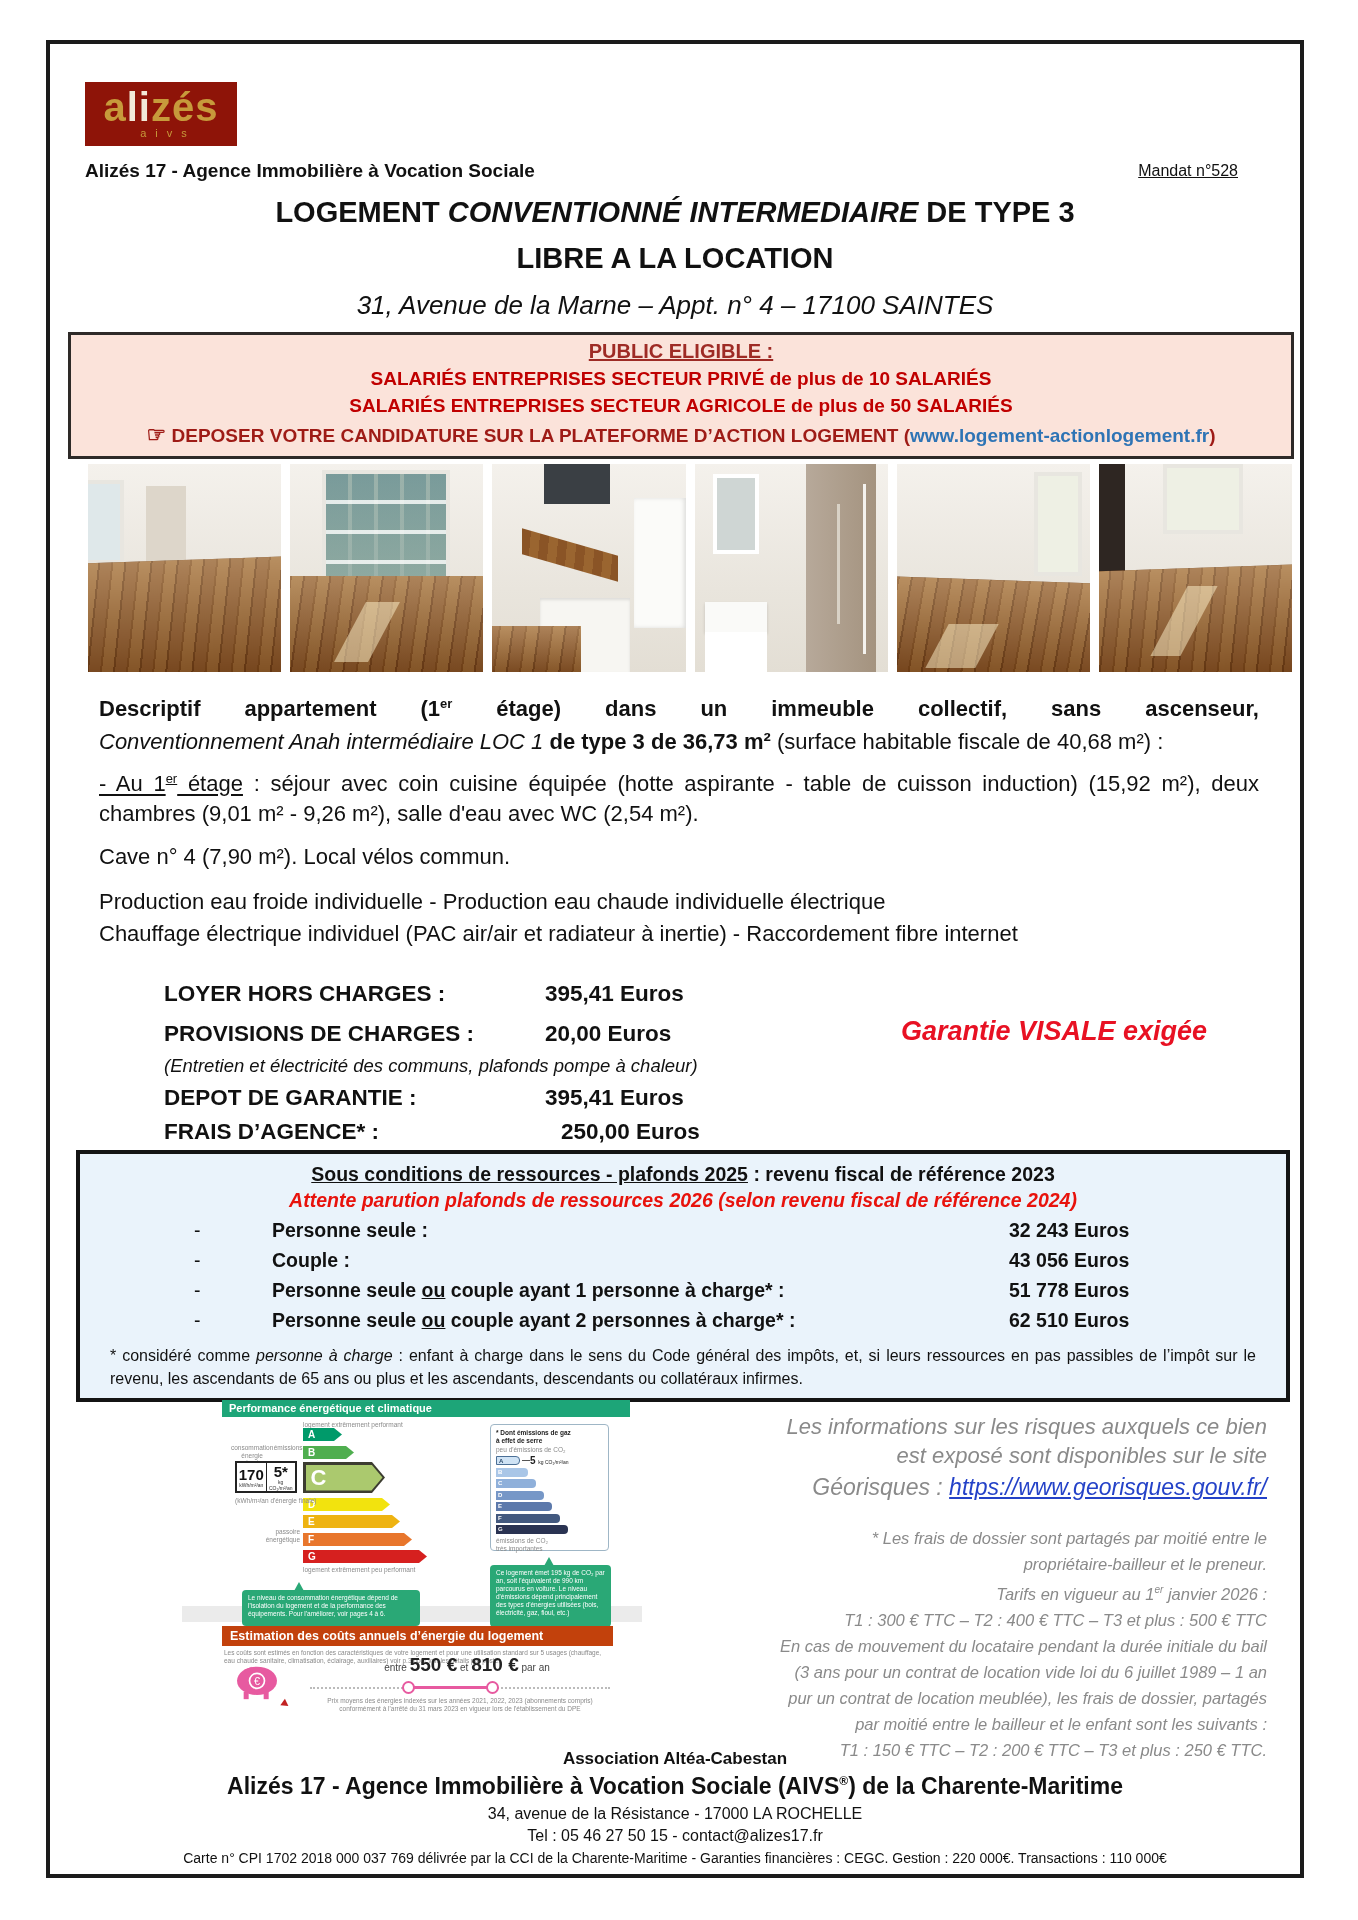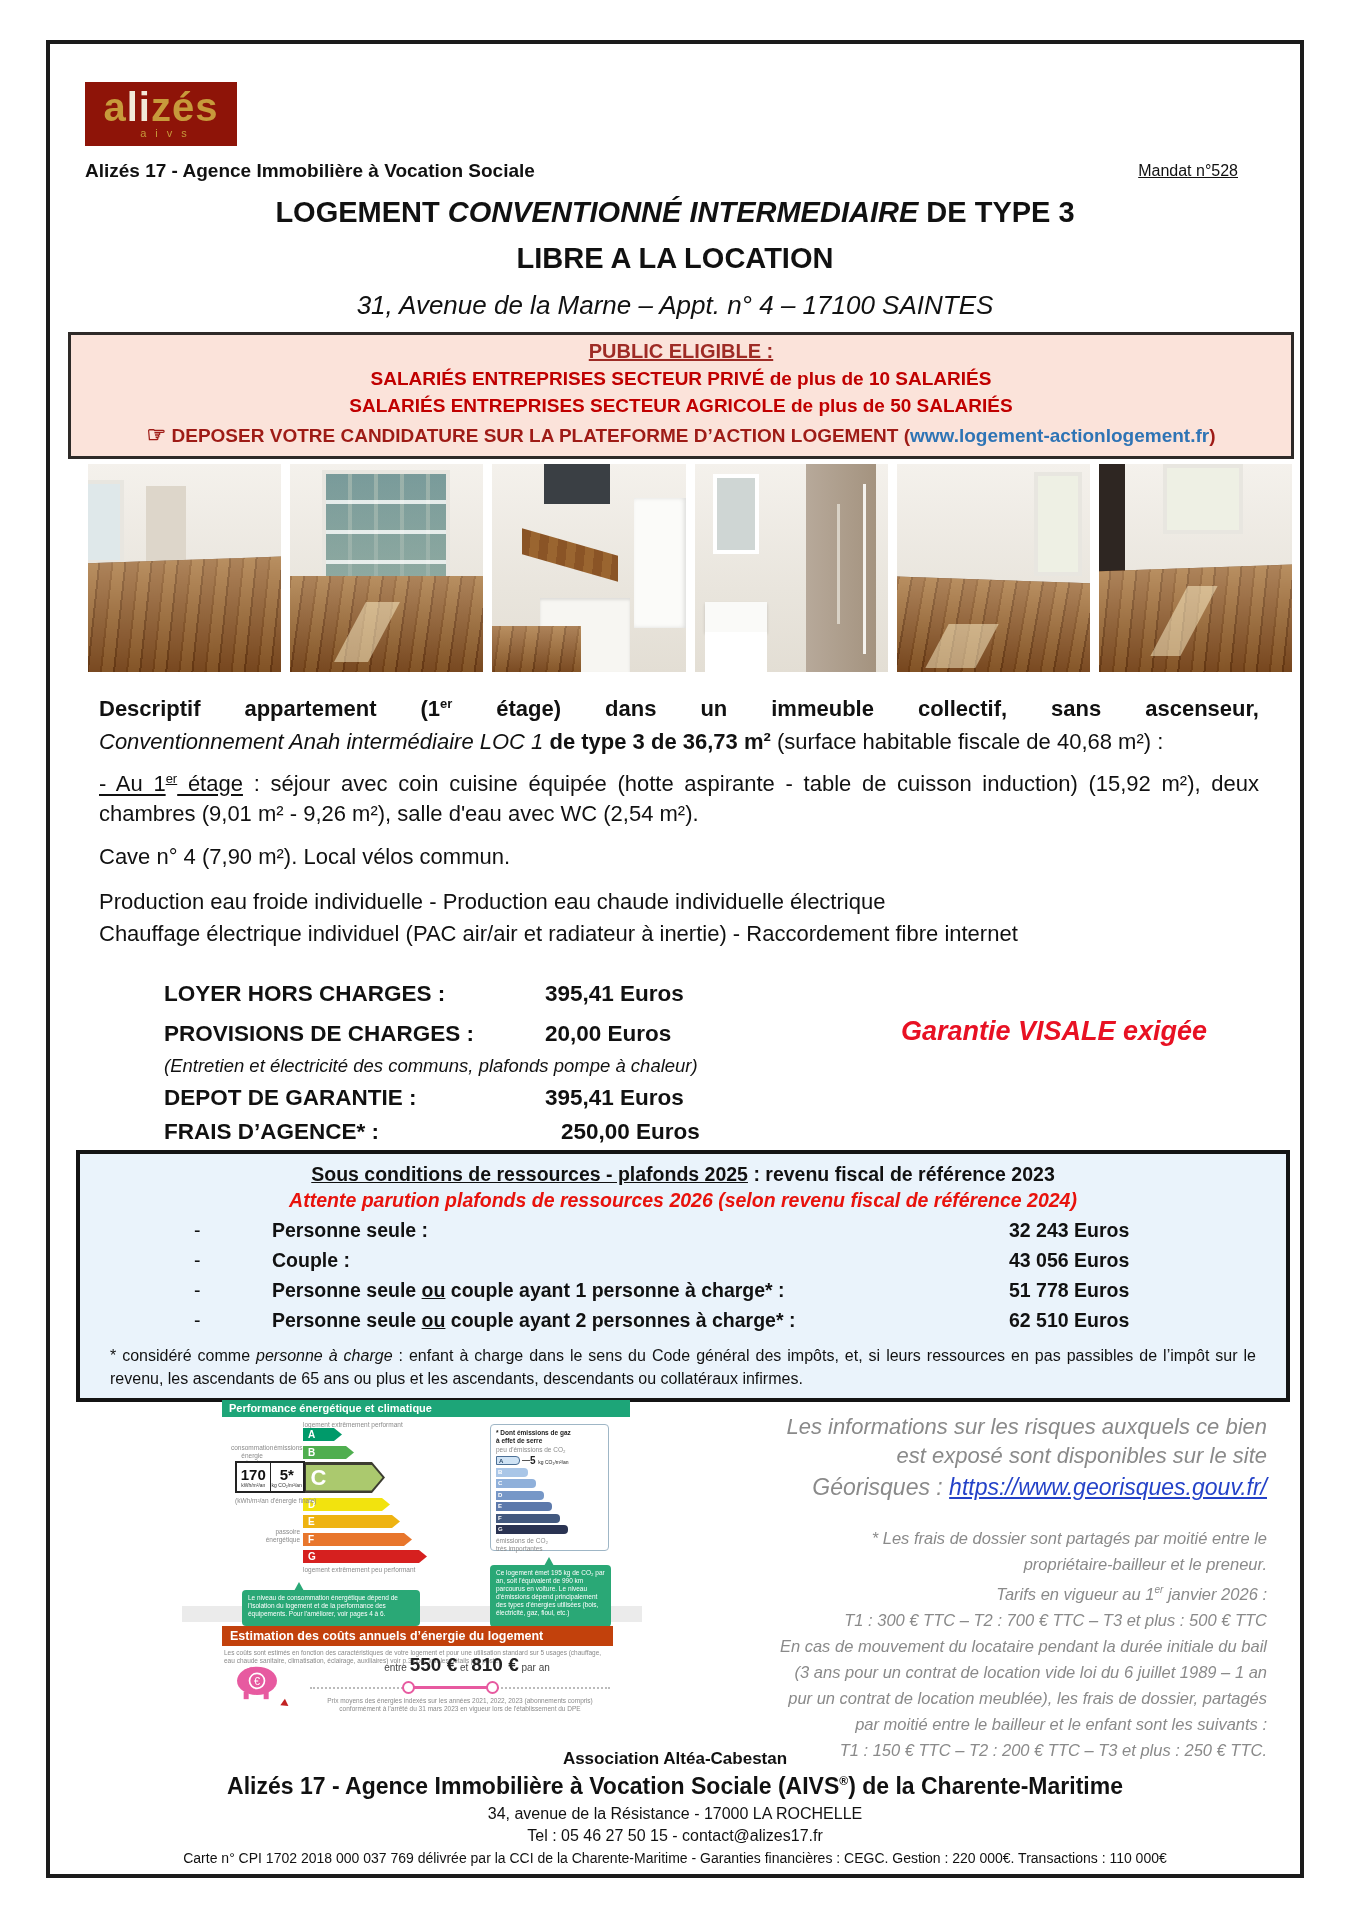--- a/index.html
+++ b/index.html
@@ -96,21 +96,21 @@
   .ar-d { top:98px;  width:87px;  height:13px; line-height:13px; background:#f2e30e; }
   .ar-e { top:115px; width:97px;  height:13px; line-height:13px; background:#eeb311; }
   .ar-f { top:133px; width:109px; height:13px; line-height:13px; background:#e8762c; }
   .ar-g { top:150px; width:124px; height:13px; line-height:13px; background:#d6201f; }
   .c-outer { position:absolute; left:81px; top:62px; width:82px; height:31px; background:#3c3c30;
              clip-path:polygon(0 0, calc(100% - 13px) 0, 100% 50%, calc(100% - 13px) 100%, 0 100%); }
   .c-inner { position:absolute; inset:2.5px; background:#abc96e;
              clip-path:polygon(0 0, calc(100% - 11px) 0, 100% 50%, calc(100% - 11px) 100%, 0 100%);
              color:#fff; font-weight:bold; font-size:22px; line-height:26px; padding-left:5px; box-sizing:border-box; }
   .ind-labels { position:absolute; left:9px; top:44px; width:72px; display:flex; text-align:center; }
-  .ind-box { position:absolute; left:13px; top:61px; width:70px; height:32px; background:#fff;
+  .ind-box { position:absolute; left:13px; top:61px; width:62px; height:32px; background:#fff;
              border:2px solid #222; box-sizing:border-box; display:flex; }
   .ind-cell { flex:1; text-align:center; display:flex; flex-direction:column; justify-content:center; }
   .ind-cell + .ind-cell { border-left:1.5px solid #222; }
   .ind-val { font-size:15px; font-weight:bold; line-height:15px; }
   .ind-unit { font-size:5px; color:#333; }
   .ind-sub { position:absolute; left:13px; top:97px; }
   .passoire { position:absolute; left:30px; top:128px; width:48px; text-align:right; }
   
   .ges { position:absolute; left:268px; top:24px; width:119px; height:127px; background:#fff;
          border:1px solid #9fb6c6; border-radius:4px; box-sizing:border-box; padding:4px 5px; }
@@ -384,21 +384,21 @@
       </div>
 
       <div class="riscol">
         <div class="ris-line">Les informations sur les risques auxquels ce bien</div>
         <div class="ris-line">est exposé sont disponibles sur le site</div>
         <div class="ris-link-line"><span>Géorisques : </span><span class="ris-link">https://www.georisques.gouv.fr/</span></div>
         <div class="frais">
           <div>* Les frais de dossier sont partagés par moitié entre le</div>
           <div>propriétaire-bailleur et le preneur.</div>
           <div><span>Tarifs en vigueur au 1</span><sup>er</sup><span> janvier 2026 :</span></div>
-          <div>T1 : 300 € TTC – T2 : 700 € TTC – T3 et plus : 500 € TTC</div>
+          <div>T1 : 300 € TTC – T2 : 400 € TTC – T3 et plus : 500 € TTC</div>
           <div>En cas de mouvement du locataire pendant la durée initiale du bail</div>
           <div>(3 ans pour un contrat de location vide loi du 6 juillet 1989 – 1 an</div>
           <div>pur un contrat de location meublée), les frais de dossier, partagés</div>
           <div>par moitié entre le bailleur et le enfant sont les suivants :</div>
           <div>T1 : 150 € TTC – T2 : 200 € TTC – T3 et plus : 250 € TTC.</div>
         </div>
       </div>
     </div>
 
     <div class="abs footer">

